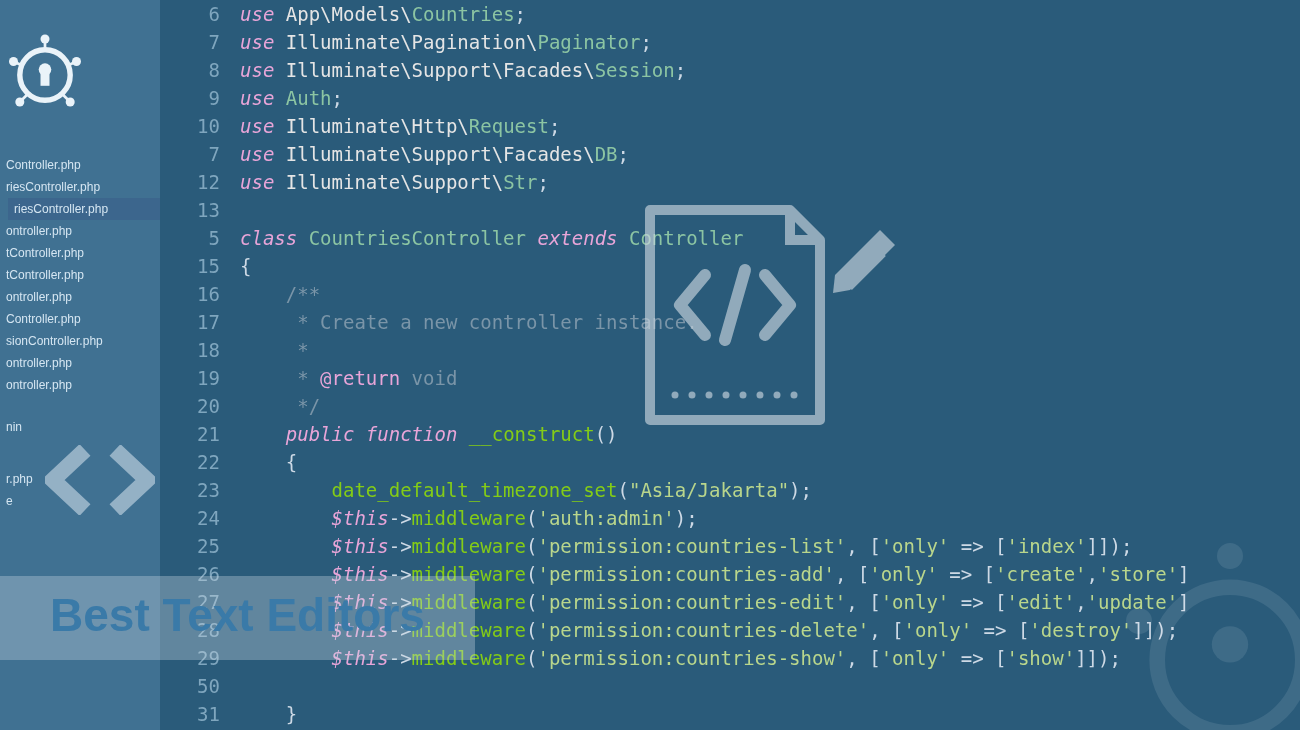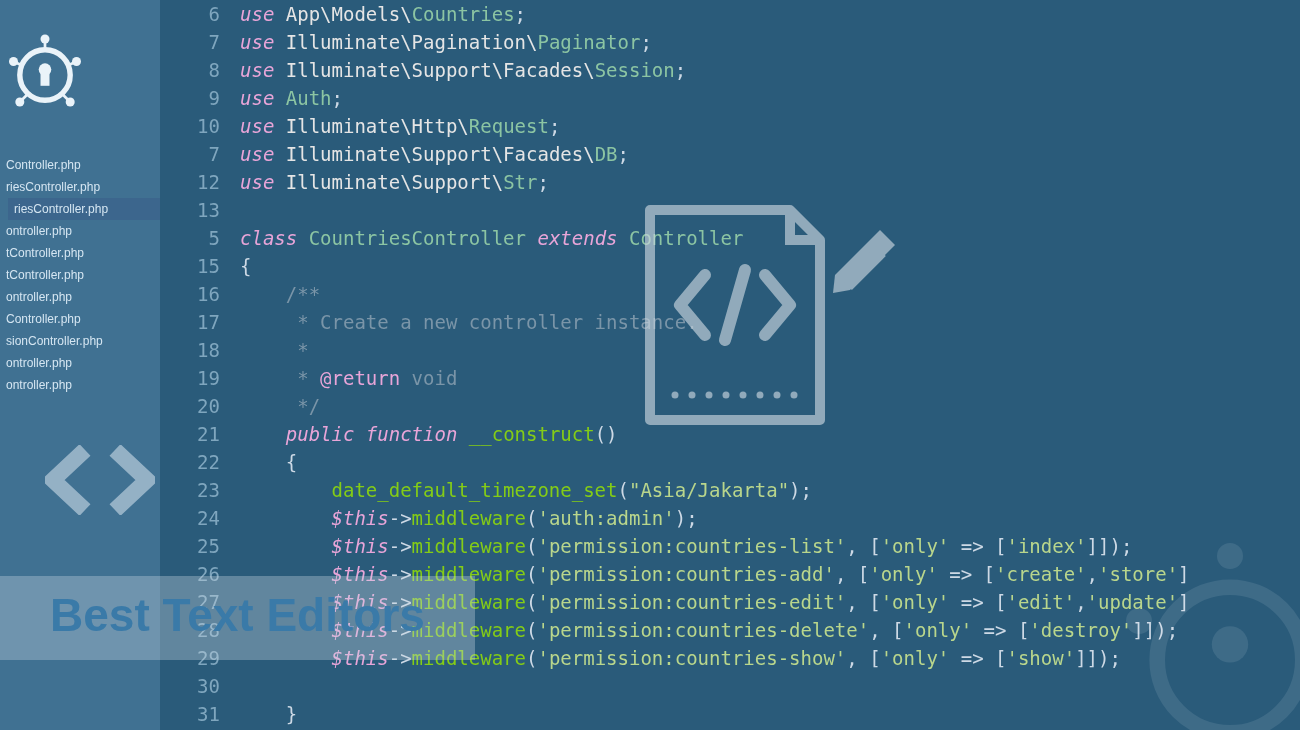--- a/index.html
+++ b/index.html
@@ -148,20 +148,25 @@
       <li class="file-item">ontroller.php</li>
       <li class="file-item">tController.php</li>
       <li class="file-item">tController.php</li>
       <li class="file-item">ontroller.php</li>
       <li class="file-item">Controller.php</li>
       <li class="file-item">sionController.php</li>
       <li class="file-item">ontroller.php</li>
       <li class="file-item">ontroller.php</li>
     </ul>
   <div style="height:20px"></div>
+  <ul class="file-list" id="misc-list">
+      <li class="file-item" style="margin-top: 0px;">nin</li>
+      <li class="file-item" style="margin-top: 30px;">r.php</li>
+      <li class="file-item" style="margin-top: 0px;">e</li>
+    </ul>
 </div>
 
 <svg class="angle-icon" viewBox="0 0 110 70">
   <path d="M40 5 L8 35 L40 65" fill="none" stroke="#cddce8" stroke-width="16" stroke-linejoin="miter"></path>
   <path d="M70 5 L102 35 L70 65" fill="none" stroke="#cddce8" stroke-width="16" stroke-linejoin="miter"></path>
 </svg>
 
 <div class="editor">
   <div class="gutter" id="gutter">
       <div>6</div>
@@ -181,21 +186,21 @@
       <div>20</div>
       <div>21</div>
       <div>22</div>
       <div>23</div>
       <div>24</div>
       <div>25</div>
       <div>26</div>
       <div>27</div>
       <div>28</div>
       <div>29</div>
-      <div>30</div>
+      <div>50</div>
       <div>31</div>
     </div>
   <div class="code" id="code"><div><span class="kw">use</span><span class="punct"> </span><span class="ns">App\Models\</span><span class="cls">Countries</span><span class="punct">;</span></div><div><span class="kw">use</span><span class="punct"> </span><span class="ns">Illuminate\Pagination\</span><span class="cls">Paginator</span><span class="punct">;</span></div><div><span class="kw">use</span><span class="punct"> </span><span class="ns">Illuminate\Support\Facades\</span><span class="cls">Session</span><span class="punct">;</span></div><div><span class="kw">use</span><span class="punct"> </span><span class="cls">Auth</span><span class="punct">;</span></div><div><span class="kw">use</span><span class="punct"> </span><span class="ns">Illuminate\Http\</span><span class="cls">Request</span><span class="punct">;</span></div><div><span class="kw">use</span><span class="punct"> </span><span class="ns">Illuminate\Support\Facades\</span><span class="cls">DB</span><span class="punct">;</span></div><div><span class="kw">use</span><span class="punct"> </span><span class="ns">Illuminate\Support\</span><span class="cls">Str</span><span class="punct">;</span></div><div>&nbsp;</div><div><span class="kw">class</span><span class="punct"> </span><span class="type">CountriesController</span><span class="punct"> </span><span class="kw">extends</span><span class="punct"> </span><span class="type">Controller</span></div><div><span class="punct">{</span></div><div><span class="punct">    </span><span class="cmt">/**</span></div><div><span class="punct">    </span><span class="cmt"> * Create a new controller instance.</span></div><div><span class="punct">    </span><span class="cmt"> *</span></div><div><span class="punct">    </span><span class="cmt"> * </span><span class="tag">@return</span><span class="cmt"> void</span></div><div><span class="punct">    </span><span class="cmt"> */</span></div><div><span class="punct">    </span><span class="kw">public</span><span class="punct"> </span><span class="kw">function</span><span class="punct"> </span><span class="fn">__construct</span><span class="punct">()</span></div><div><span class="punct">    {</span></div><div><span class="punct">        </span><span class="fn">date_default_timezone_set</span><span class="punct">(</span><span class="str">"Asia/Jakarta"</span><span class="punct">);</span></div><div><span class="punct">        </span><span class="var">$this</span><span class="op">-&gt;</span><span class="fn">middleware</span><span class="punct">(</span><span class="str">'auth:admin'</span><span class="punct">);</span></div><div><span class="punct">        </span><span class="var">$this</span><span class="op">-&gt;</span><span class="fn">middleware</span><span class="punct">(</span><span class="str">'permission:countries-list'</span><span class="punct">, [</span><span class="str">'only'</span><span class="punct"> =&gt; [</span><span class="str">'index'</span><span class="punct">]]);</span></div><div><span class="punct">        </span><span class="var">$this</span><span class="op">-&gt;</span><span class="fn">middleware</span><span class="punct">(</span><span class="str">'permission:countries-add'</span><span class="punct">, [</span><span class="str">'only'</span><span class="punct"> =&gt; [</span><span class="str">'create'</span><span class="punct">,</span><span class="str">'store'</span><span class="punct">]</span></div><div><span class="punct">        </span><span class="var">$this</span><span class="op">-&gt;</span><span class="fn">middleware</span><span class="punct">(</span><span class="str">'permission:countries-edit'</span><span class="punct">, [</span><span class="str">'only'</span><span class="punct"> =&gt; [</span><span class="str">'edit'</span><span class="punct">,</span><span class="str">'update'</span><span class="punct">]</span></div><div><span class="punct">        </span><span class="var">$this</span><span class="op">-&gt;</span><span class="fn">middleware</span><span class="punct">(</span><span class="str">'permission:countries-delete'</span><span class="punct">, [</span><span class="str">'only'</span><span class="punct"> =&gt; [</span><span class="str">'destroy'</span><span class="punct">]]);</span></div><div><span class="punct">        </span><span class="var">$this</span><span class="op">-&gt;</span><span class="fn">middleware</span><span class="punct">(</span><span class="str">'permission:countries-show'</span><span class="punct">, [</span><span class="str">'only'</span><span class="punct"> =&gt; [</span><span class="str">'show'</span><span class="punct">]]);</span></div><div>&nbsp;</div><div><span class="punct">    }</span></div></div>
 </div>
 
 <svg class="overlay-icon" viewBox="0 0 280 250">
   <path d="M30 20 L170 20 L200 50 L200 230 L30 230 Z" fill="none" stroke="#c8d5de" stroke-width="10" stroke-linejoin="round"></path>
   <path d="M170 20 L170 50 L200 50" fill="none" stroke="#c8d5de" stroke-width="10"></path>
   <path d="M85 85 L60 115 L85 145" fill="none" stroke="#c8d5de" stroke-width="12" stroke-linecap="round" stroke-linejoin="round"></path>
   <path d="M145 85 L170 115 L145 145" fill="none" stroke="#c8d5de" stroke-width="12" stroke-linecap="round" stroke-linejoin="round"></path>

